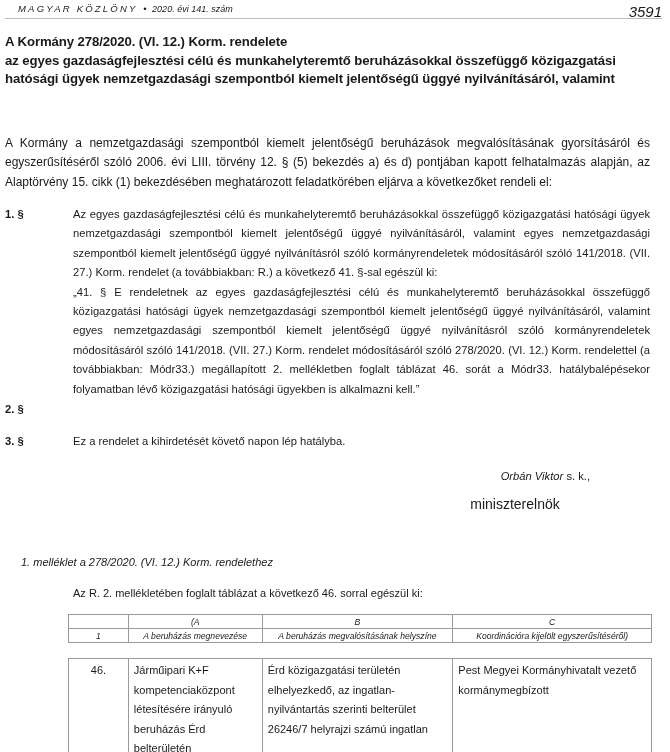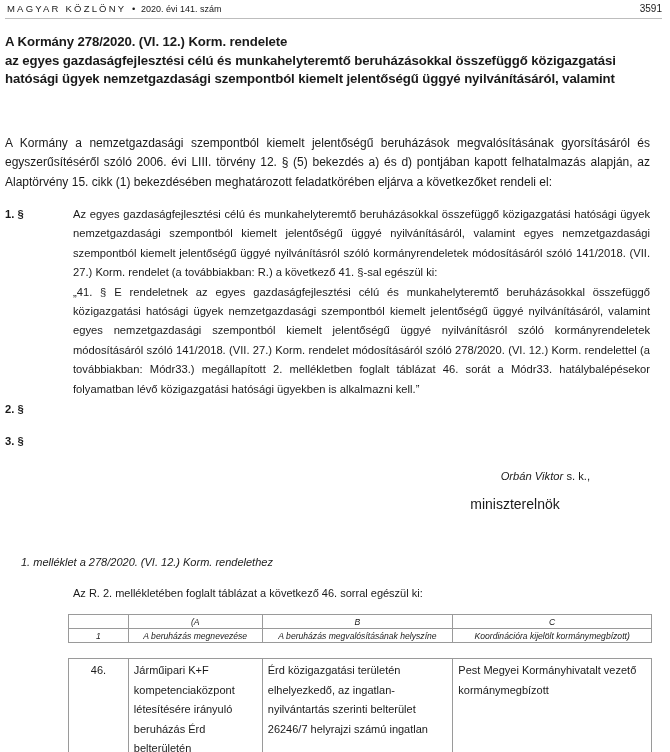--- a/index.html
+++ b/index.html
@@ -1,22 +1,22 @@
 <!DOCTYPE html>
 <html><head>
 <meta charset="utf-8">
 <style>
   html, body { margin:0; padding:0; background:#ffffff; }
   body { width:670px; height:752px; position:relative; overflow:hidden;
          font-family:"Liberation Sans", sans-serif; color:#1a1a1a; }
-  .hdr { position:absolute; left:7px; right:8px; top:3px; height:14px; font-size:9.5px; }
+  .hdr { position:absolute; left:18px; right:8px; top:3px; height:14px; font-size:9.5px;font-style:italic; }
   .hdr .pub { letter-spacing:2.2px; }
   .hdr .dot { margin:0 3px; }
   .hdr .issue { font-size:9px; letter-spacing:0; }
-  .hdr .pg { position:absolute; right:0; top:0; font-size:10px; }
+  .hdr .pg { position:absolute; right:0; top:0; font-size:15px; }
   .hrule { position:absolute; left:5px; right:8px; top:18px; height:1px; background:#bdbdbd; }
   .title { position:absolute; left:5px; top:33px; width:650px;
            font-weight:bold; font-size:13.2px; line-height:18.6px; letter-spacing:-0.1px; }
   .pre { position:absolute; left:5px; top:134px; width:645px;
          font-size:12px; line-height:19.4px; text-align:justify; }
   .sec { position:absolute; left:5px; width:645px; font-size:11.2px; line-height:19.4px; }
   .sec .num { position:absolute; left:0; top:0; font-weight:bold; }
   .sec .body { margin-left:68px; text-align:justify; }
   .sig { position:absolute; left:440px; width:150px; text-align:center; }
   .sig .name { font-size:11.2px;text-align:right; }
@@ -56,20 +56,21 @@
     <div>„41. § E rendeletnek az egyes gazdaságfejlesztési célú és munkahelyteremtő beruházásokkal összefüggő közigazgatási hatósági ügyek nemzetgazdasági szempontból kiemelt jelentőségű üggyé nyilvánításáról, valamint egyes nemzetgazdasági szempontból kiemelt jelentőségű üggyé nyilvánításról szóló kormányrendeletek módosításáról szóló 141/2018. (VII. 27.) Korm. rendelet módosításáról szóló 278/2020. (VI. 12.) Korm. rendelettel (a továbbiakban: Módr33.) megállapított 2. mellékletben foglalt táblázat 46. sorát a Módr33. hatálybalépésekor folyamatban lévő közigazgatási hatósági ügyekben is alkalmazni kell.”</div>
   </div>
 </div>
 
 <div class="sec" style="top:400px;">
   <span class="num">2. §</span>
 </div>
 
 <div class="sec" style="top:432px;">
   <span class="num">3. §</span>
+  <div class="body">Ez a rendelet a kihirdetését követő napon lép hatályba.</div>
 </div>
 
 <div class="sig" style="top:470px;">
   <div class="name">
     <i>Orbán Viktor</i>
     <span>s. k.,</span>
   </div>
   <div class="role">miniszterelnök</div>
 </div>
 
@@ -87,21 +88,21 @@
       <tr>
     <td></td>
     <td>(A</td>
     <td>B</td>
     <td>C</td>
   </tr>
   <tr>
     <td>1</td>
     <td>A beruházás megnevezése</td>
     <td>A beruházás megvalósításának helyszíne</td>
-    <td>Koordinációra kijelölt kormánymegbízott)</td>
+    <td>Koordinációra kijelölt egyszerűsítéséről)</td>
   </tr>
 </tbody>
   </table>
 
 <table class="t2" style="top:658px;">
   <colgroup>
       <col style="width:60px">
       <col style="width:134px">
       <col style="width:191px">
       <col style="width:199px">

